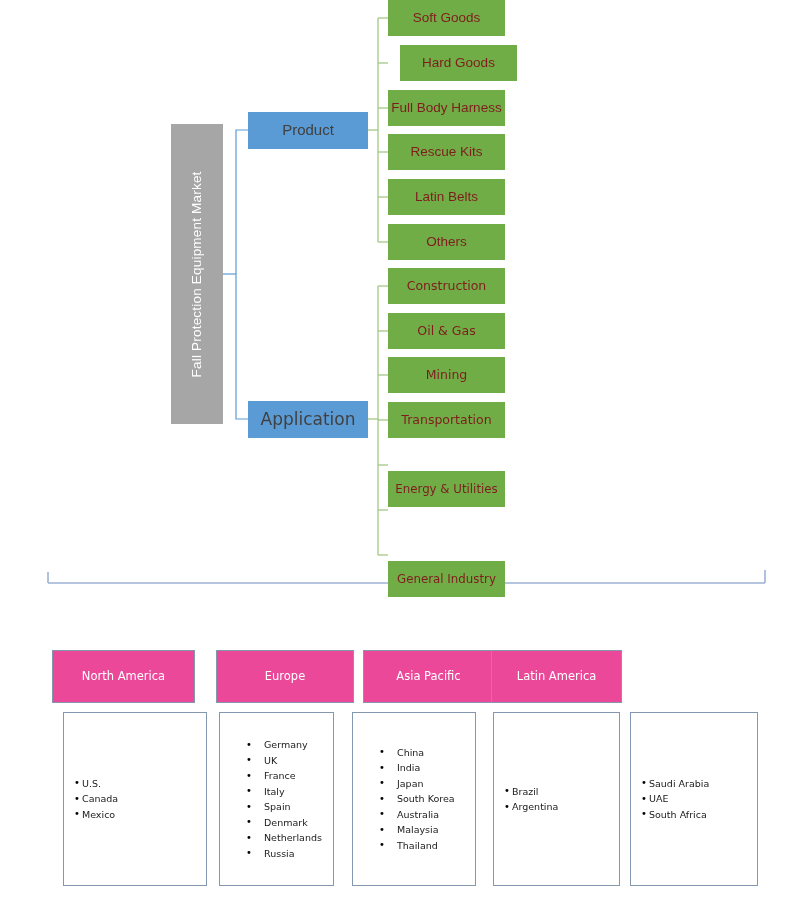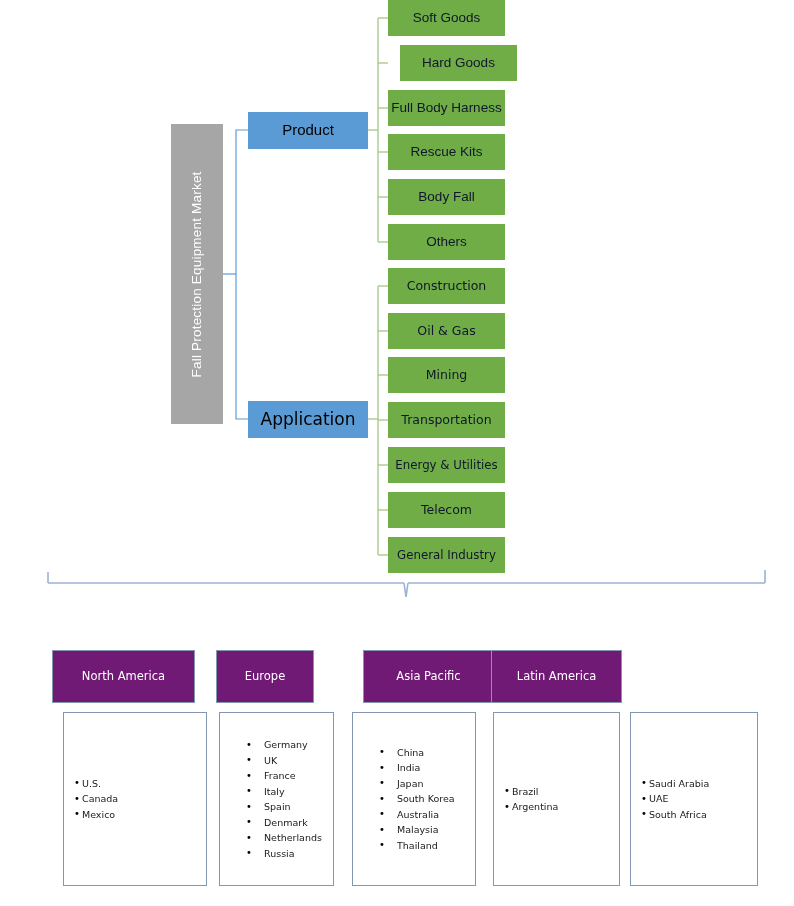--- a/index.html
+++ b/index.html
@@ -45,45 +45,45 @@
     color: #ffffff;
     letter-spacing: 0.2px;
   }
   
   .seg-box {
     background: #5B9BD5;
     width: 120px;
     height: 37px;
     left: 248px;
     font-size: 15px;
-    color: #000000;
+    color: #404040;
   }
   #seg-product { top: 112px; }
   #seg-application { top: 401px; }
   #seg-application .seg-label { font-family: "DejaVu Sans", sans-serif; font-size: 17px; }
 
   
   .leaf-box {
     background: #70AD47;
     width: 117px;
     left: 388px;
     height: 36px;
     font-size: 13.5px;
-    color: #0f172a;
+    color: #7f1d1d;
     padding: 0 2px;
   }
   .leaf-box.app {
     font-family: "DejaVu Sans", sans-serif;
     font-size: 12.5px;
   }
-  .leaf-box.app.tight { font-size: 11.8px; }
+  .leaf-box.app.tight { font-size: 11.8px; margin-top: 24px; }
 
   
   .region-header {
-    background: #701a75;
+    background: #ec4899;
     border: 1px solid #8497B0;
     height: 53px;
     top: 650px;
     font-family: "DejaVu Sans", sans-serif;
     font-size: 11.5px;
     color: #ffffff;
   }
   
   .region-list {
     position: absolute;
@@ -184,33 +184,32 @@
   </div>
 
   <div class="box seg-box" id="seg-application">
     <span class="seg-label">Application</span>
   </div>
 
   <div class="box leaf-box" style="top:0px;">Soft Goods</div>
   <div class="box leaf-box" style="top:45px;margin-left:12px;">Hard Goods</div>
   <div class="box leaf-box" style="top:90px;">Full Body Harness</div>
   <div class="box leaf-box" style="top:134px;">Rescue Kits</div>
-  <div class="box leaf-box" style="top:179px;">Body Fall</div>
+  <div class="box leaf-box" style="top:179px;">Latin Belts</div>
   <div class="box leaf-box" style="top:224px;">Others</div>
 
   <div class="box leaf-box app" style="top:268px;">Construction</div>
   <div class="box leaf-box app" style="top:313px;">Oil &amp; Gas</div>
   <div class="box leaf-box app" style="top:357px;">Mining</div>
   <div class="box leaf-box app" style="top:402px;">Transportation</div>
   <div class="box leaf-box app tight" style="top:447px;">Energy &amp; Utilities</div>
-  <div class="box leaf-box app" style="top:492px;">Telecom</div>
   <div class="box leaf-box app tight" style="top:537px;">General Industry</div>
 
   <div class="box region-header" style="left:52px;width:143px;">North America</div>
-  <div class="box region-header" style="left:216px;width:98px;">Europe</div>
+  <div class="box region-header" style="left:216px;width:138px;">Europe</div>
   <div class="box region-header" style="left:348px;width:131px;margin-left:15px;">Asia Pacific</div>
   <div class="box region-header" style="left:491px;width:131px;">Latin America</div>
 
   <div class="region-list narrow-bullets" style="left:63px;width:144px;">
     <ul>
         <li>U.S.</li>
         <li>Canada</li>
         <li>Mexico</li>
       </ul>
   </div>

